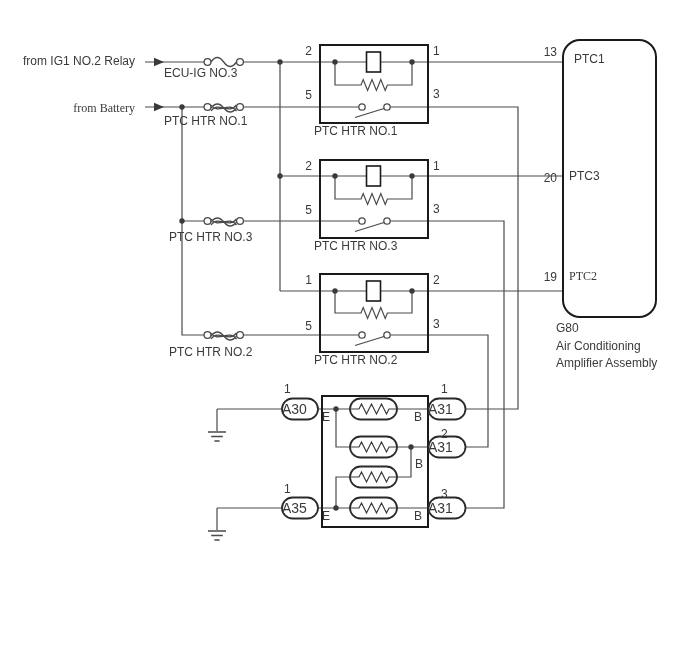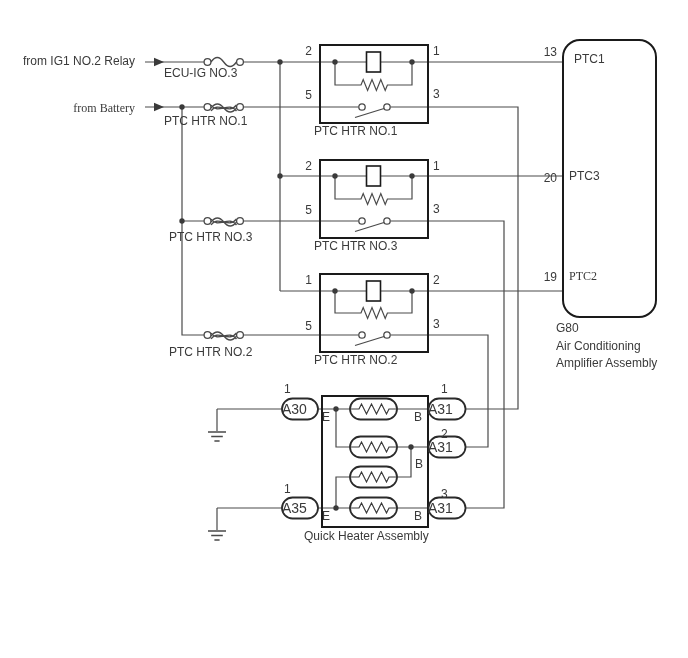--- a/index.html
+++ b/index.html
@@ -197,15 +197,14 @@
   <div class="lbl ctr code" style="left:428px;top:441px;width:38px;">A31</div>
   <div class="lbl ctr" style="left:441px;top:488px;width:10px;">3</div>
   <div class="lbl ctr code" style="left:428px;top:502px;width:38px;">A31</div>
 
   <div class="lbl" style="left:322px;top:411px;">E</div>
   <div class="lbl" style="left:414px;top:411px;">B</div>
   <div class="lbl" style="left:415px;top:458px;">B</div>
   <div class="lbl" style="left:322px;top:510px;">E</div>
   <div class="lbl" style="left:414px;top:510px;">B</div>
 
-  <div class="lbl ctr" style="left:304px;top:530px;width:140px;">Quick Heater Assembly</div>
 
 </div>
 
 </body></html>

